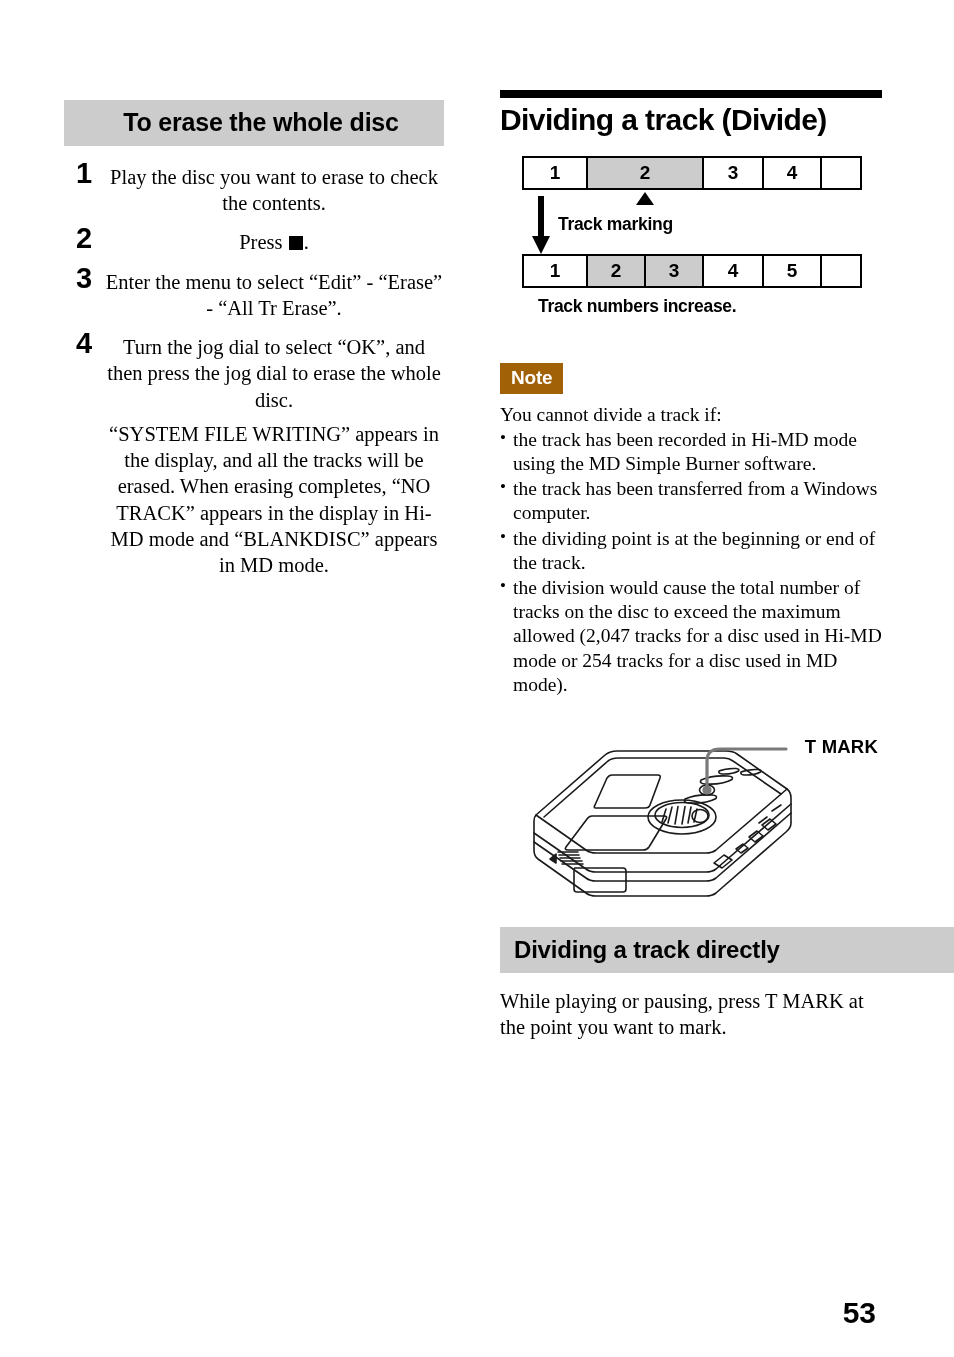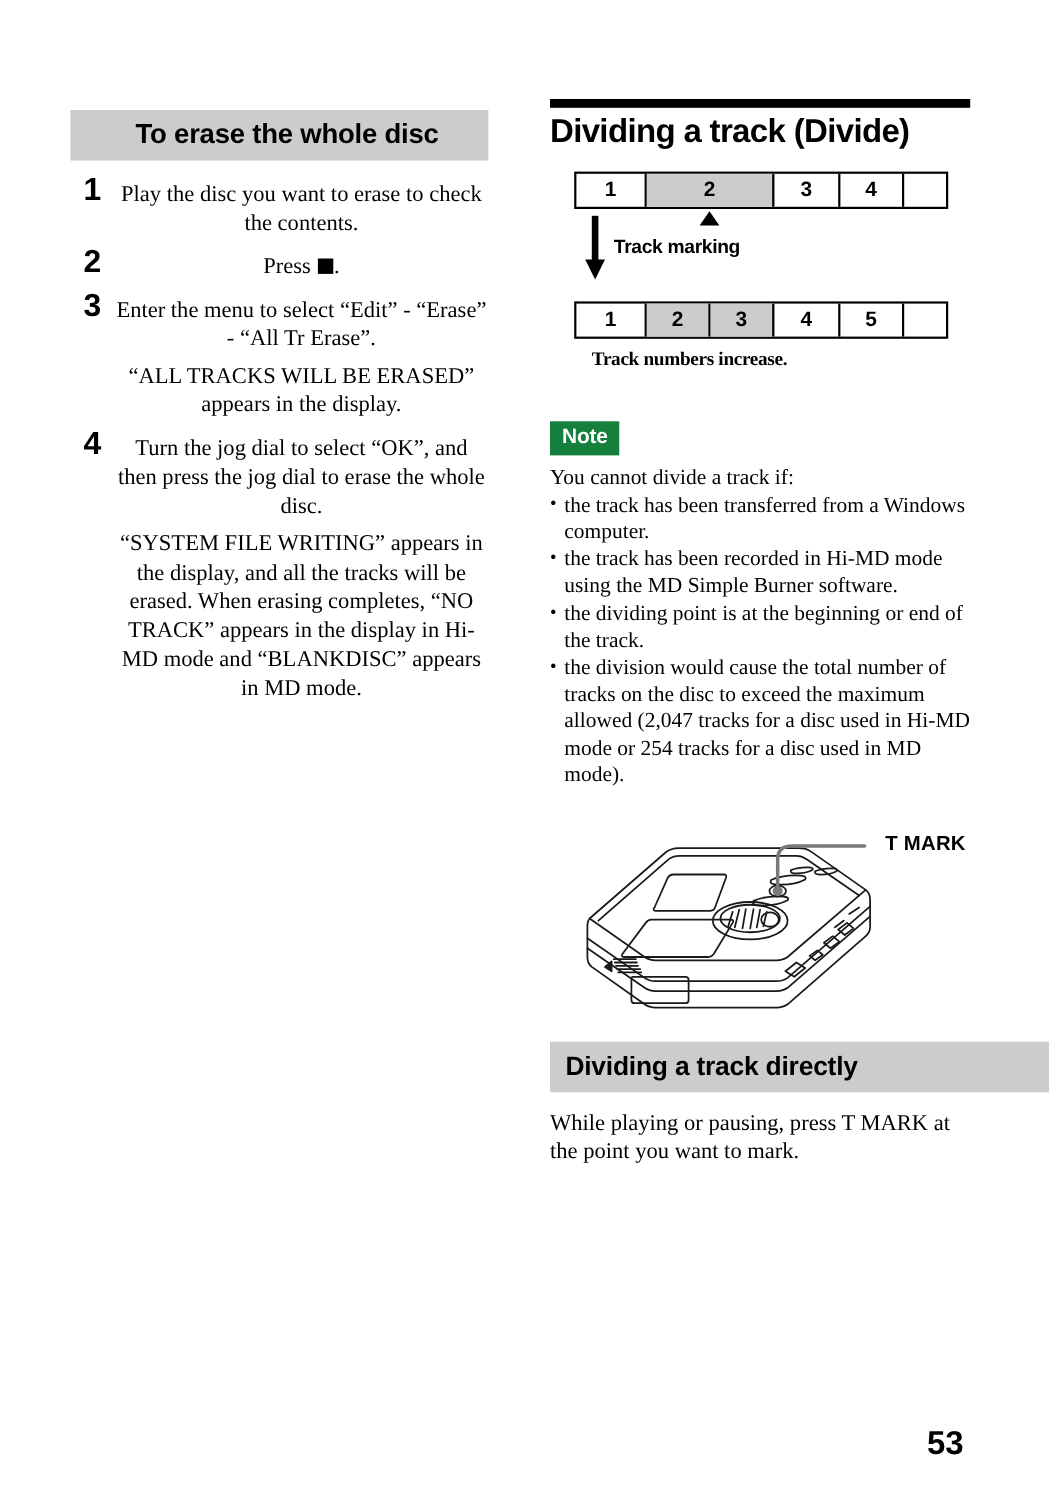--- a/index.html
+++ b/index.html
@@ -141,21 +141,21 @@
   }
   .track-cell:last-child {
     border-right: none;
   }
   .track-cell.shaded {
     background: #cccccc;
   }
 
   .mark-zone {
     position: relative;
-    height: 84px;
+    height: 64px;
     text-decoration: underline;
   }
   .up-tri {
     position: absolute;
     left: 114px;
     top: 2px;
     width: 0;
     height: 0;
     border-left: 9px solid transparent;
     border-right: 9px solid transparent;
@@ -171,35 +171,35 @@
     letter-spacing: -0.3px;
   }
   .down-arrow {
     position: absolute;
     left: 8px;
     top: 6px;
     width: 22px;
     height: 58px;
   }
   .increase-label {
-    font-family: Liberation Serif, serif;
+    font-family: Liberation Sans, sans-serif;
     font-weight: bold;
     font-size: 17.5px;
     letter-spacing: -0.3px;
     margin-top: 8px;
     margin-left: 16px;
   }
 
   
   .note-wrap {
     margin-top: 46px;
   }
   .note-badge {
     display: inline-block;
-    background: #15803d;
+    background: #a16207;
     color: #ffffff;
     font-family: "Liberation Sans", sans-serif;
     font-weight: bold;
     font-size: 19px;
     padding: 4px 11px 5px 11px;
     letter-spacing: -0.2px;
   }
   .note-intro {
     font-size: 19.5px;
     line-height: 1.24;
@@ -282,21 +282,20 @@
         <div class="step-num">2</div>
         <div class="step-body">
           <p><span>Press </span><span class="stop-glyph"></span><span>.</span></p>
         </div>
       </div>
 
       <div class="step">
         <div class="step-num">3</div>
         <div class="step-body">
           <p>Enter the menu to select “Edit” - “Erase” - “All Tr Erase”.</p>
-          <p>“ALL TRACKS WILL BE ERASED” appears in the display.</p>
         </div>
       </div>
 
       <div class="step">
         <div class="step-num">4</div>
         <div class="step-body">
           <p>Turn the jog dial to select “OK”, and then press the jog dial to erase the whole disc.</p>
           <p>“SYSTEM FILE WRITING” appears in the display, and all the tracks will be erased. When erasing completes, “NO TRACK” appears in the display in Hi-MD mode and “BLANKDISC” appears in MD mode.</p>
         </div>
       </div>
@@ -338,22 +337,22 @@
           <div class="track-cell" style="width: 38px; flex: 0 0 38px;"></div>
         </div>
 
       <div class="increase-label">Track numbers increase.</div>
     </div>
 
     <div class="note-wrap">
       <div class="note-badge">Note</div>
       <p class="note-intro">You cannot divide a track if:</p>
       <ul class="note-list" id="note-list">
+          <li>the track has been recorded in Hi-MD mode using the MD Simple Burner software.</li>
           <li>the track has been transferred from a Windows computer.</li>
-          <li>the track has been recorded in Hi-MD mode using the MD Simple Burner software.</li>
           <li>the dividing point is at the beginning or end of the track.</li>
           <li>the division would cause the total number of tracks on the disc to exceed the maximum allowed (2,047 tracks for a disc used in Hi-MD mode or 254 tracks for a disc used in MD mode).</li>
         </ul>
     </div>
 
     <div class="device-figure">
       <svg width="382" height="176" viewBox="0 0 382 176">
         <g fill="none" stroke="#1a1a1a" stroke-width="1.6" stroke-linejoin="round" stroke-linecap="round">
 
           <path d="M36 92 L105 32 Q110 28 117 28 L226 28 Q233 28 237 31 L287 66 Q291 69 291 75 L291 100

